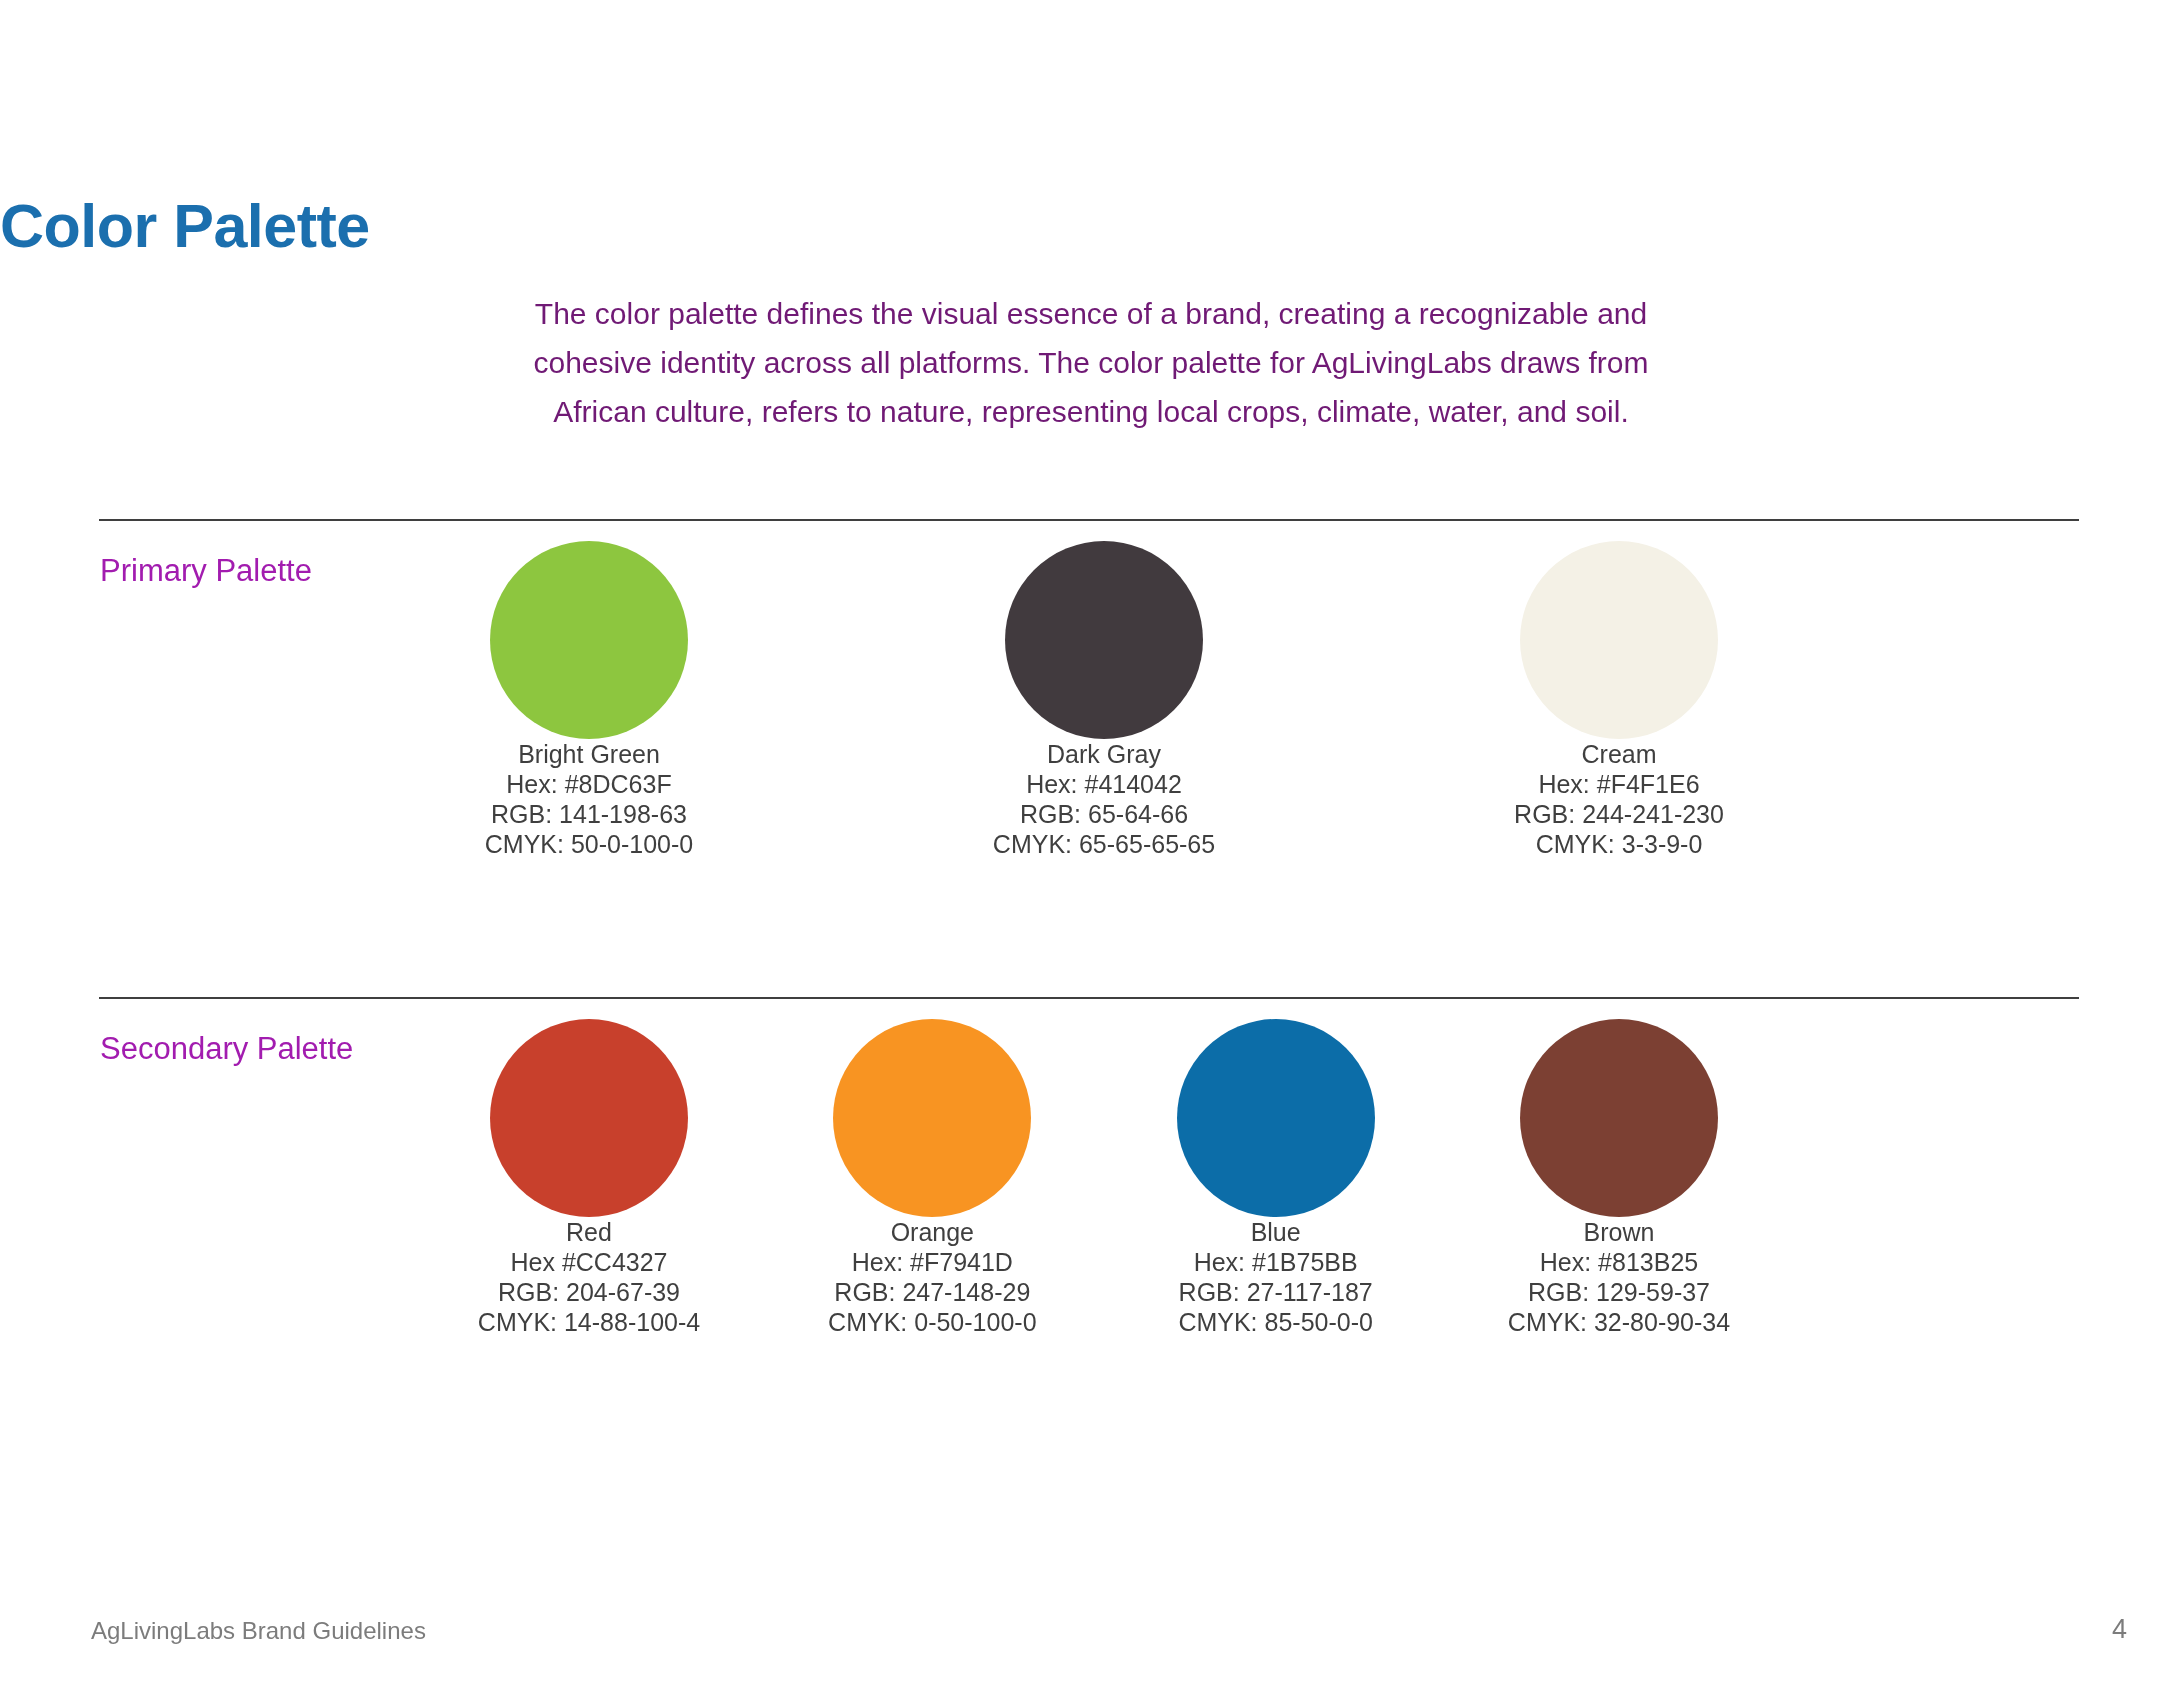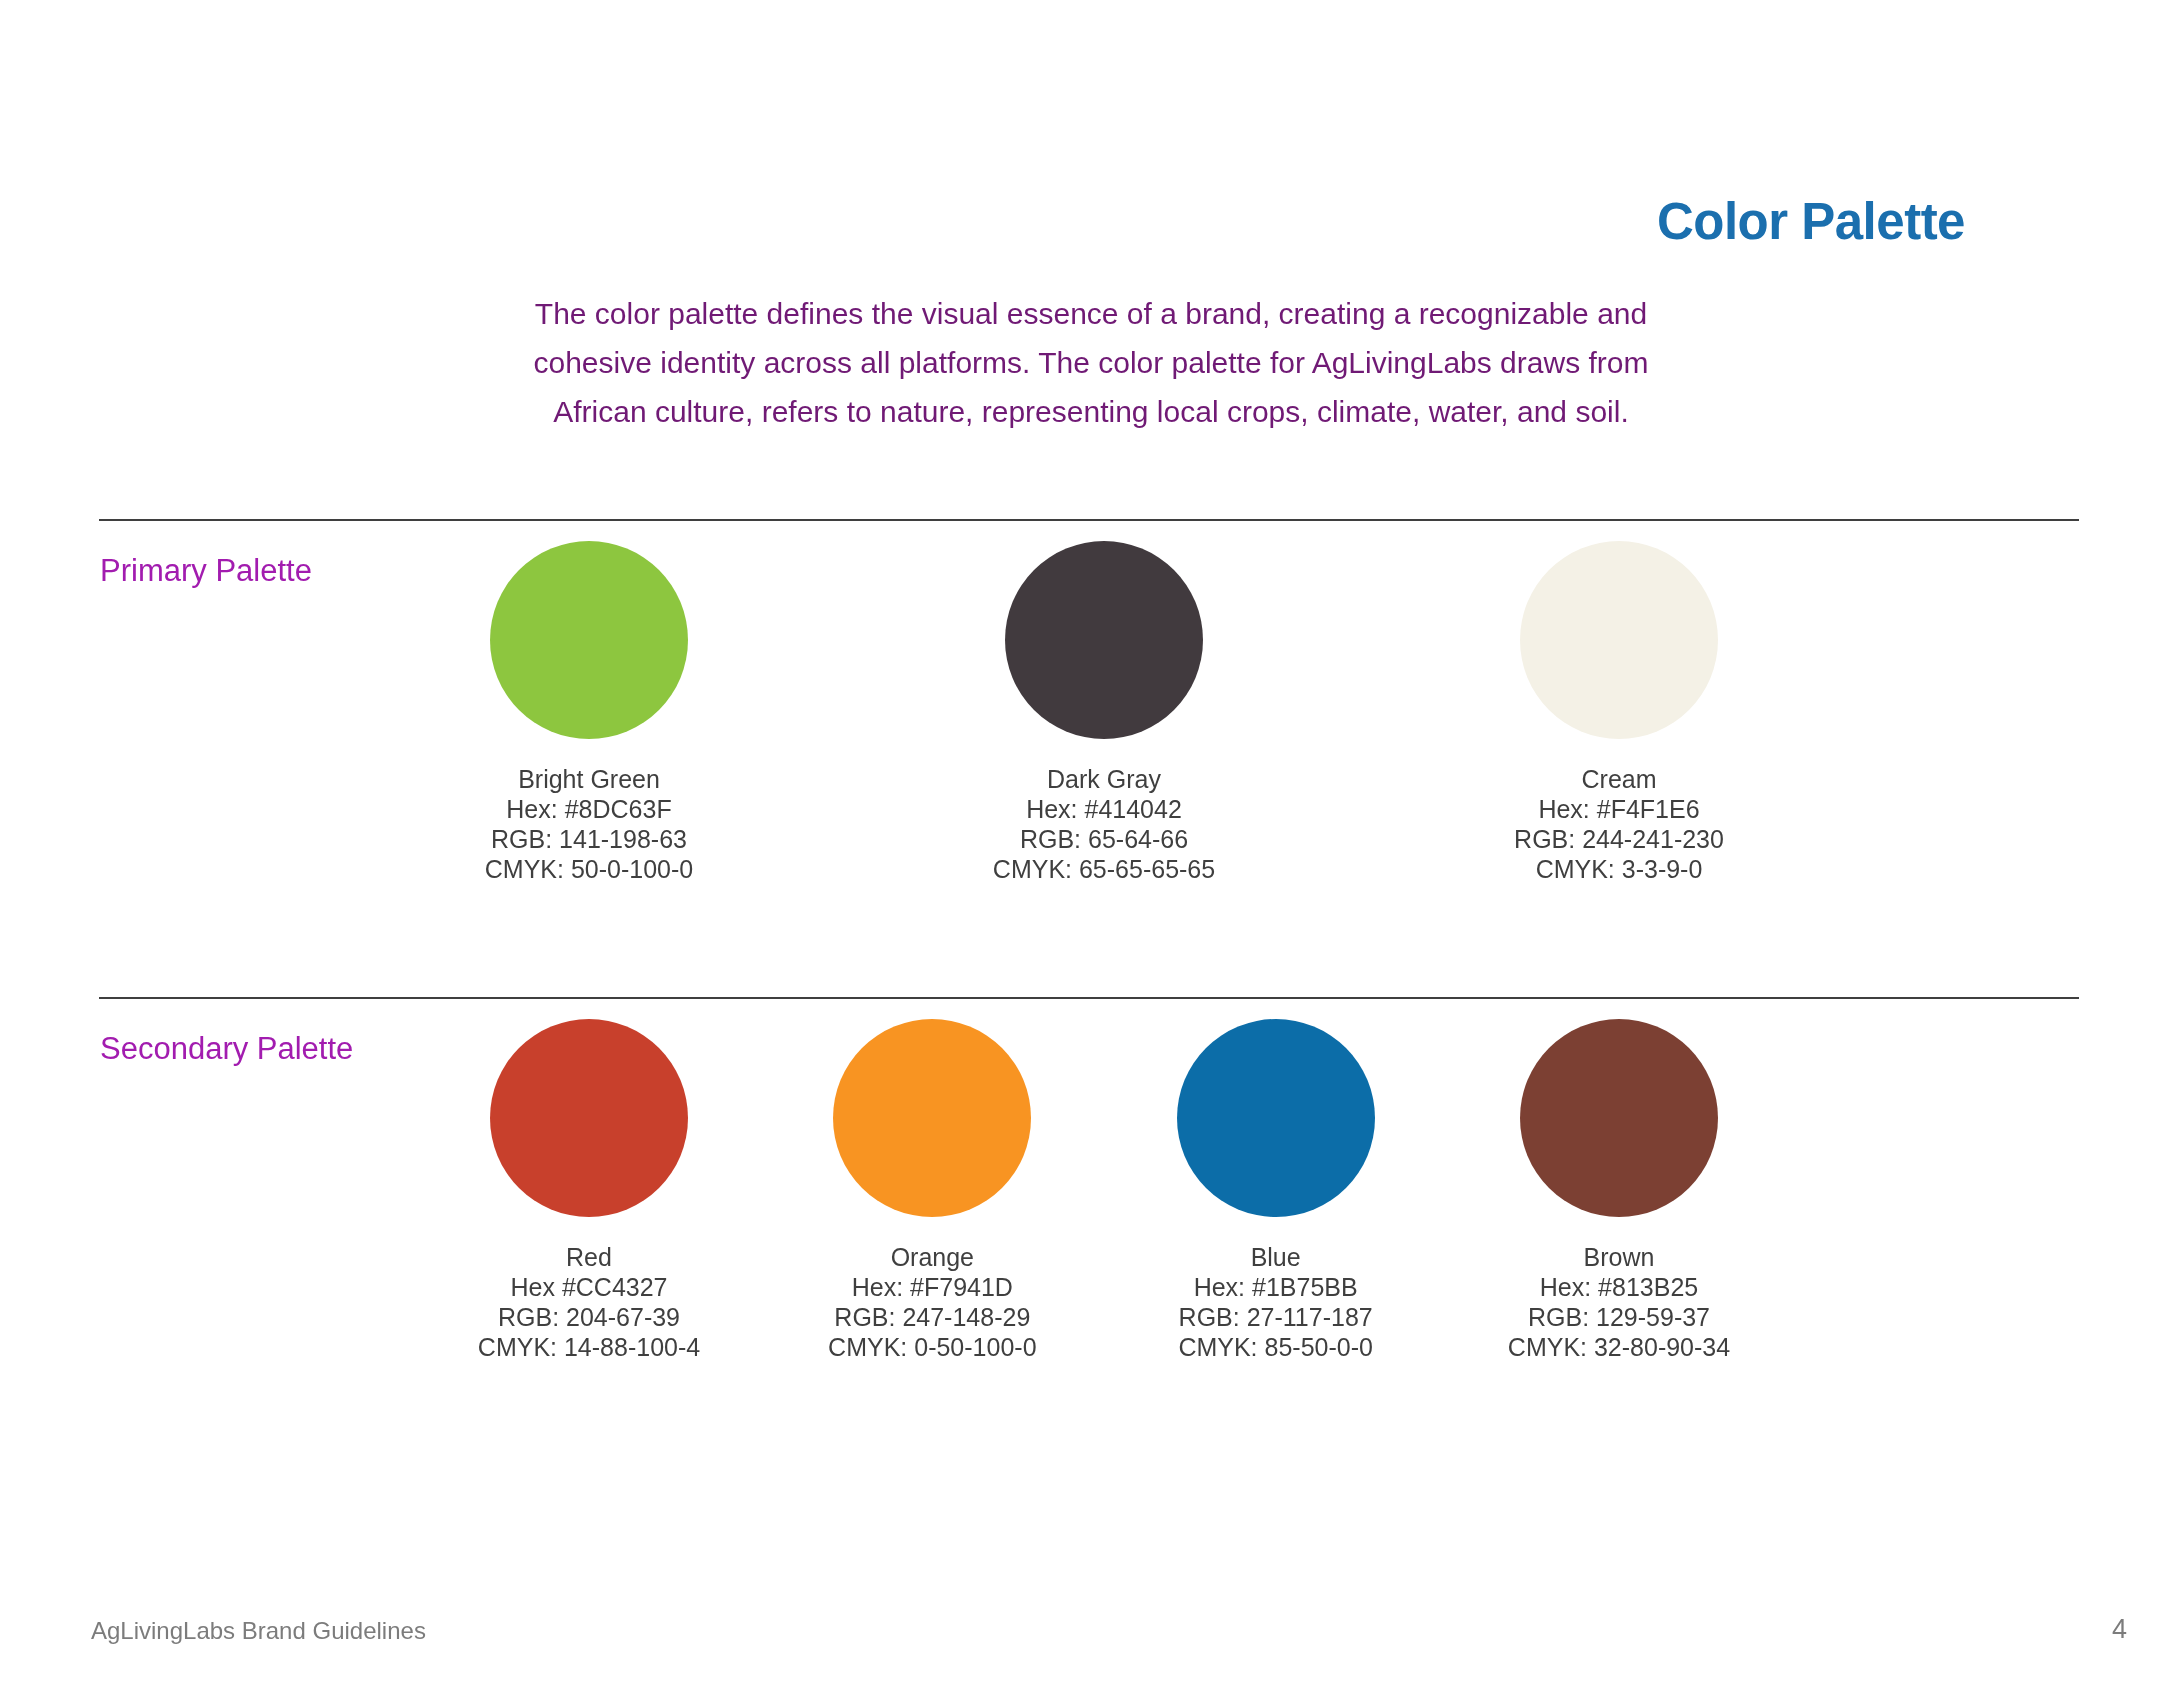--- a/index.html
+++ b/index.html
@@ -21,22 +21,22 @@
     inset: 0;
     background: #ffffff;
   }
 
   
   .page-title {
     position: absolute;
     top: 196px;
     left: 0;
     width: 1965px;
-    text-align: right;
-    font-size: 51px;
+    text-align: left;
+    font-size: 61px;
     font-weight: bold;
     letter-spacing: -0.5px;
     color: #1b6fae;
     line-height: 1;
   }
 
   .intro {
     position: absolute;
     top: 289px;
     left: 465px;
@@ -90,21 +90,20 @@
     flex-direction: column;
     align-items: center;
   }
   .swatch-circle {
     width: 198px;
     height: 198px;
     border-radius: 50%;
     flex: none;
   }
   .swatch-caption {
-    margin-top: 25px;
     text-align: center;
     font-size: 25px;
     line-height: 30px;
     color: #3f3f3f;
     white-space: nowrap;
   }
 
   
   .footer-left {
     position: absolute;

